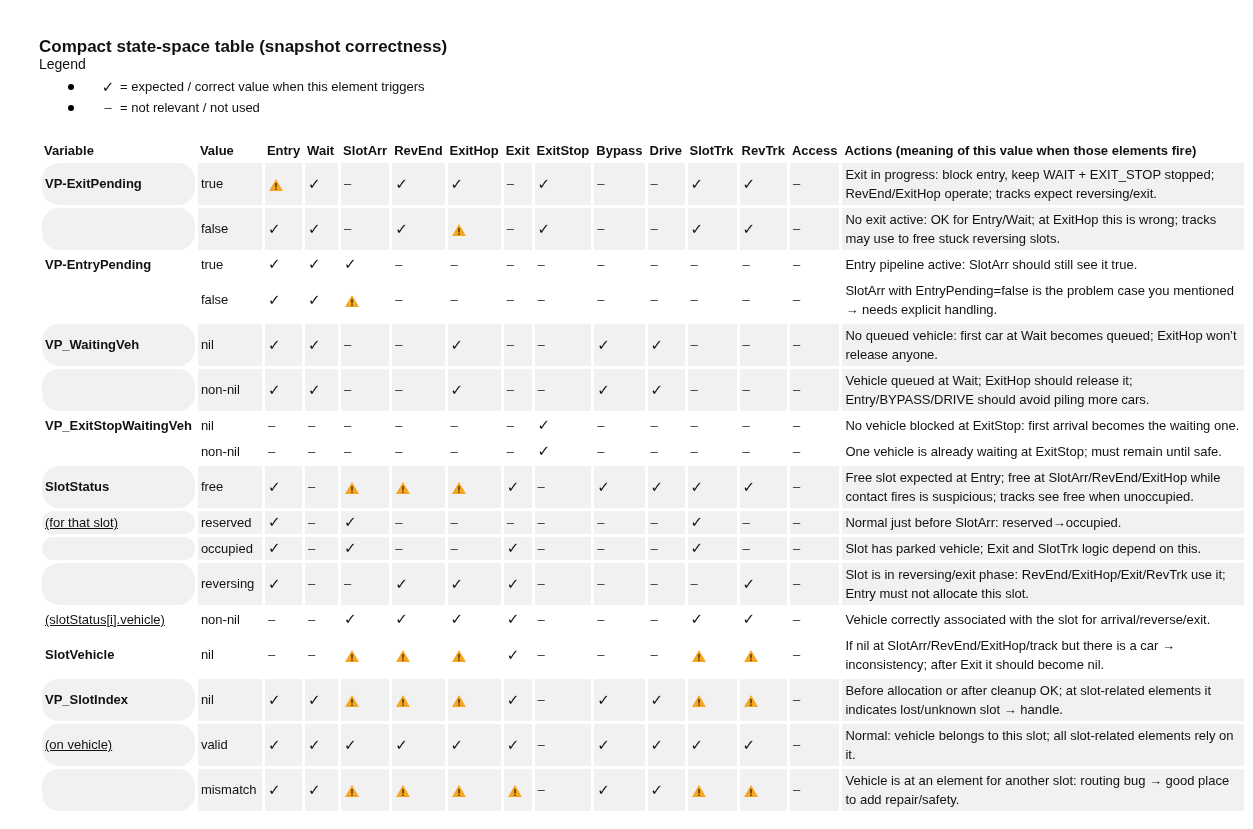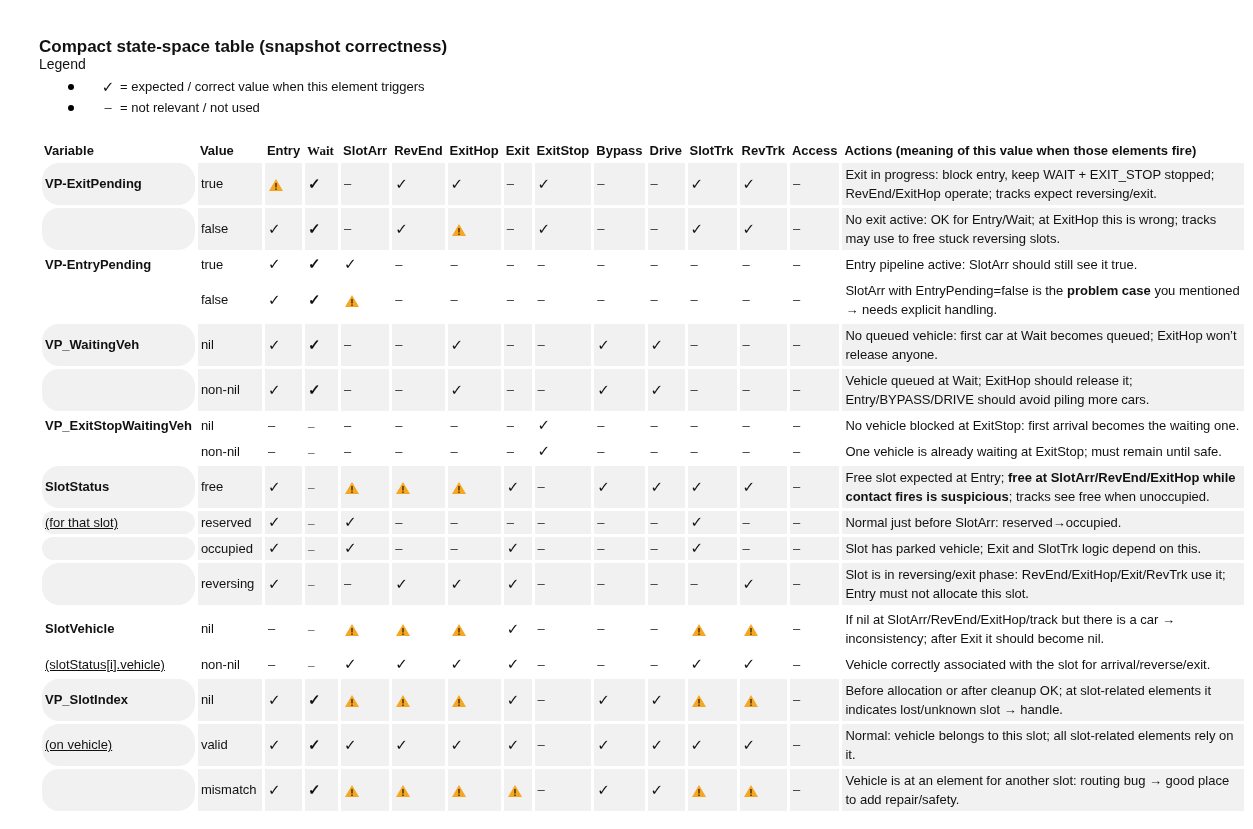--- a/index.html
+++ b/index.html
@@ -25,29 +25,29 @@
     background: transparent;
     margin-top: 26px;
   }
   table.grid td { padding: 2px 3px; vertical-align: middle; white-space: nowrap; line-height: 18px; }
   table.grid tr.shaded td { background: #f1f1f1; }
   table.grid td.var { font-weight: bold; width: 146px; border-radius: 17px; }
   table.grid td.var.sub { font-weight: normal; text-decoration: underline; }
   table.grid td.val { width: 58px; }
   table.grid td.action { white-space: normal; width: 396px; line-height: 19px; }
   table.grid td.mark { text-align: left; }
-  .c-entry { width: 30px; } .c-wait { width: 27px; font-family: Liberation Serif, serif; } .c-slotarr { width: 42px; } .c-revend { width: 44px; }
+  .c-entry { width: 30px; } .c-wait { width: 27px; } .c-slotarr { width: 42px; } .c-revend { width: 44px; }
   .c-exithop { width: 47px; } .c-exit { width: 20px; } .c-exitstop { width: 50px; } .c-bypass { width: 42px; }
   .c-drive { width: 31px; } .c-slottrk { width: 43px; } .c-revtrk { width: 40px; } .c-access { width: 39px; }
 
   .check { font-size: 15px; font-weight: bold; color: #111; }
   .dash { color: #333; }
   .warn { display: inline-block; width: 16px; height: 14px; position: relative; vertical-align: middle; }
   .warn svg { display: block; }
-  b.strong { font-weight: bold; text-align: right; }
+  b.strong { font-weight: normal; text-align: right; }
 </style>
 </head>
 <body>
 
 <div class="title">Compact state-space table (snapshot correctness)</div>
 <div class="legend-title">Legend</div>
 <ul class="legend-list">
   <li>
     <span class="bullet"></span>
     <span class="sym check">✓</span>
@@ -303,20 +303,37 @@
         <td class="mark c-exit"><span class="check">✓</span></td>
         <td class="mark c-exitstop"><span class="dash">–</span></td>
         <td class="mark c-bypass"><span class="dash">–</span></td>
         <td class="mark c-drive"><span class="dash">–</span></td>
         <td class="mark c-slottrk"><span class="dash">–</span></td>
         <td class="mark c-revtrk"><span class="check">✓</span></td>
         <td class="mark c-access"><span class="dash">–</span></td>
         <td class="action">Slot is in reversing/exit phase: RevEnd/ExitHop/Exit/RevTrk use it; Entry must not allocate this slot.</td>
       </tr>
       <tr>
+        <td class="var sub">(slotStatus[i].vehicle)</td>
+        <td class="val">non-nil</td>
+        <td class="mark c-entry"><span class="dash">–</span></td>
+        <td class="mark c-wait"><span class="dash">–</span></td>
+        <td class="mark c-slotarr"><span class="check">✓</span></td>
+        <td class="mark c-revend"><span class="check">✓</span></td>
+        <td class="mark c-exithop"><span class="check">✓</span></td>
+        <td class="mark c-exit"><span class="check">✓</span></td>
+        <td class="mark c-exitstop"><span class="dash">–</span></td>
+        <td class="mark c-bypass"><span class="dash">–</span></td>
+        <td class="mark c-drive"><span class="dash">–</span></td>
+        <td class="mark c-slottrk"><span class="check">✓</span></td>
+        <td class="mark c-revtrk"><span class="check">✓</span></td>
+        <td class="mark c-access"><span class="dash">–</span></td>
+        <td class="action">Vehicle correctly associated with the slot for arrival/reverse/exit.</td>
+      </tr>
+      <tr>
         <td class="var">SlotVehicle</td>
         <td class="val">nil</td>
         <td class="mark c-entry"><span class="dash">–</span></td>
         <td class="mark c-wait"><span class="dash">–</span></td>
         <td class="mark c-slotarr"><span class="warn"><svg width="16" height="14" viewBox="0 0 16 14">
               <polygon points="8,1 15,13 1,13" fill="#f5a623"></polygon>
               <rect x="7.2" y="5" width="1.6" height="4.5" fill="#5a3a00"></rect>
               <rect x="7.2" y="10.5" width="1.6" height="1.5" fill="#5a3a00"></rect>
             </svg></span></td>
         <td class="mark c-revend"><span class="warn"><svg width="16" height="14" viewBox="0 0 16 14">
@@ -338,37 +355,20 @@
               <rect x="7.2" y="5" width="1.6" height="4.5" fill="#5a3a00"></rect>
               <rect x="7.2" y="10.5" width="1.6" height="1.5" fill="#5a3a00"></rect>
             </svg></span></td>
         <td class="mark c-revtrk"><span class="warn"><svg width="16" height="14" viewBox="0 0 16 14">
               <polygon points="8,1 15,13 1,13" fill="#f5a623"></polygon>
               <rect x="7.2" y="5" width="1.6" height="4.5" fill="#5a3a00"></rect>
               <rect x="7.2" y="10.5" width="1.6" height="1.5" fill="#5a3a00"></rect>
             </svg></span></td>
         <td class="mark c-access"><span class="dash">–</span></td>
         <td class="action">If nil at SlotArr/RevEnd/ExitHop/track but there is a car → inconsistency; after Exit it should become nil.</td>
-      </tr>
-      <tr>
-        <td class="var sub">(slotStatus[i].vehicle)</td>
-        <td class="val">non-nil</td>
-        <td class="mark c-entry"><span class="dash">–</span></td>
-        <td class="mark c-wait"><span class="dash">–</span></td>
-        <td class="mark c-slotarr"><span class="check">✓</span></td>
-        <td class="mark c-revend"><span class="check">✓</span></td>
-        <td class="mark c-exithop"><span class="check">✓</span></td>
-        <td class="mark c-exit"><span class="check">✓</span></td>
-        <td class="mark c-exitstop"><span class="dash">–</span></td>
-        <td class="mark c-bypass"><span class="dash">–</span></td>
-        <td class="mark c-drive"><span class="dash">–</span></td>
-        <td class="mark c-slottrk"><span class="check">✓</span></td>
-        <td class="mark c-revtrk"><span class="check">✓</span></td>
-        <td class="mark c-access"><span class="dash">–</span></td>
-        <td class="action">Vehicle correctly associated with the slot for arrival/reverse/exit.</td>
       </tr>
       <tr class="shaded">
         <td class="var">VP_SlotIndex</td>
         <td class="val">nil</td>
         <td class="mark c-entry"><span class="check">✓</span></td>
         <td class="mark c-wait"><span class="check">✓</span></td>
         <td class="mark c-slotarr"><span class="warn"><svg width="16" height="14" viewBox="0 0 16 14">
               <polygon points="8,1 15,13 1,13" fill="#f5a623"></polygon>
               <rect x="7.2" y="5" width="1.6" height="4.5" fill="#5a3a00"></rect>
               <rect x="7.2" y="10.5" width="1.6" height="1.5" fill="#5a3a00"></rect>

